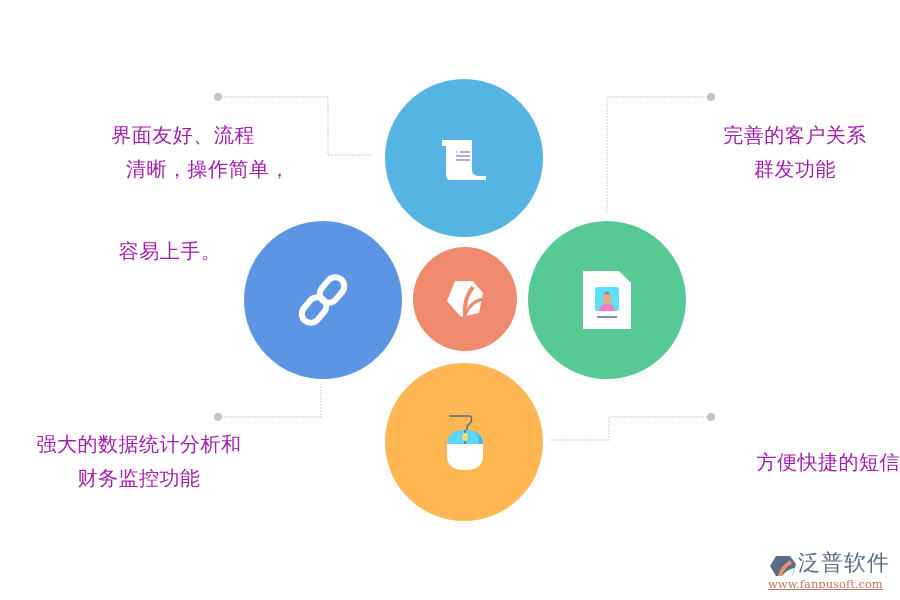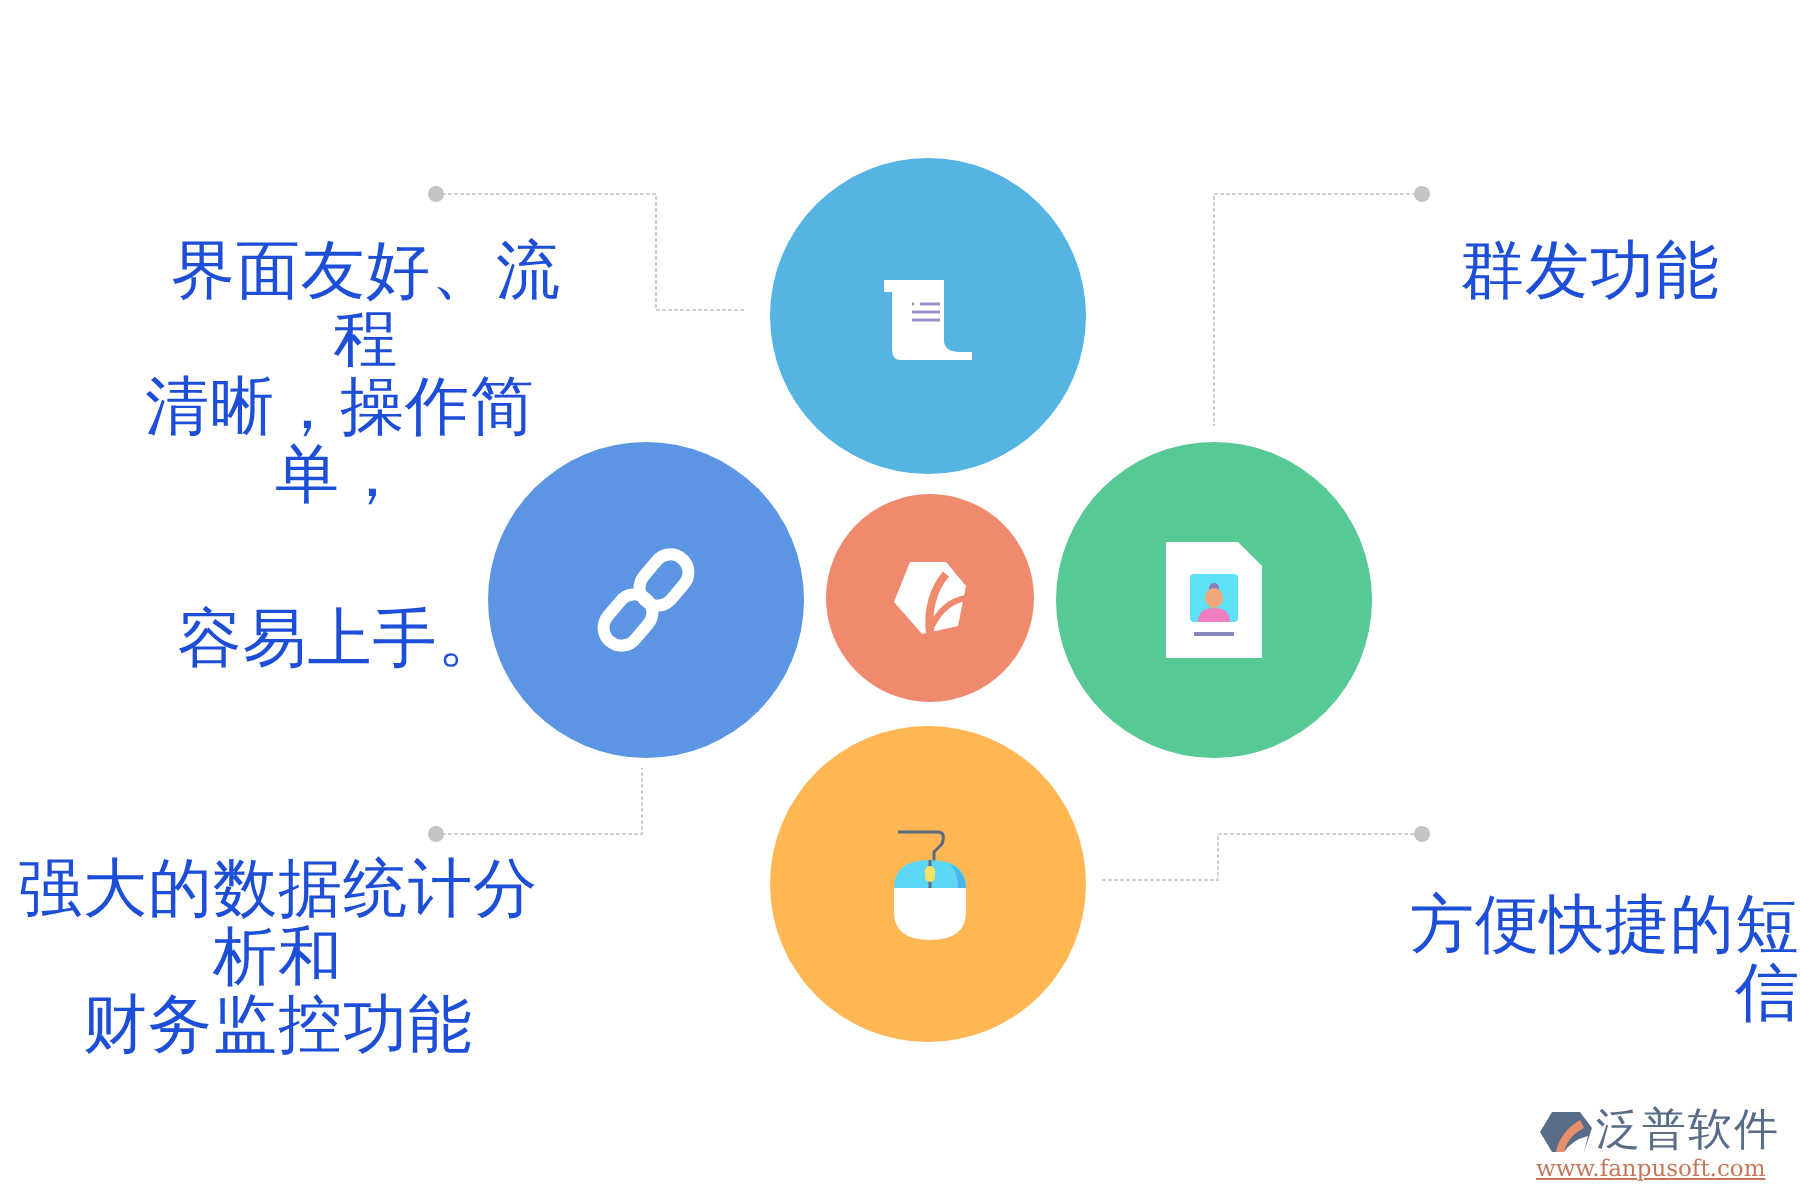--- a/index.html
+++ b/index.html
@@ -1,24 +1,24 @@
 <!DOCTYPE html>
 <html><head>
 <meta charset="utf-8">
 <style>
   html, body { margin:0; padding:0; background:#ffffff; }
   body { width:900px; height:600px; position:relative; overflow:hidden;
          font-family:"DejaVu Sans","Liberation Sans",sans-serif; }
   .circle { position:absolute; border-radius:50%; display:flex; align-items:center; justify-content:center; }
-  .label { position:absolute; font-size:32px; line-height:34px; color:#1d4ed8; text-align:center;
+  .label { position:absolute; font-size:20px; line-height:34px; color:#a21caf; text-align:center;
            font-family:Liberation Sans, sans-serif; letter-spacing:0.5px; }
   svg.lines { position:absolute; left:0; top:0; }
   .logo { position:absolute; left:766px; top:552px; width:130px; height:40px; }
   .logo-brand { position:absolute; left:32px; top:0px; font-size:22px; color:#5a6d88; line-height:26px;
-                font-family:Liberation Sans, sans-serif; letter-spacing:1px; }
+                font-family:Liberation Mono, monospace; letter-spacing:1px; }
   .logo-url { position:absolute; left:2px; top:25px; font-size:11.5px; color:#c4785a; line-height:14px;
               font-family:"DejaVu Serif","Liberation Serif",serif;text-decoration:underline; }
 </style>
 </head>
 <body>
 
 <svg class="lines" width="900" height="600">
 
   <polyline points="218,97 328,97 328,155 372,155" fill="none" stroke="#cfcfcf" stroke-width="1" stroke-dasharray="2,1"></polyline>
   <circle cx="218" cy="97" r="4" fill="#c4c4c4"></circle>
@@ -77,25 +77,26 @@
     <path d="M8 32 Q8 18 26 18 Q44 18 44 32 Z" fill="#5ed7f6"></path>
     <path d="M36 20 Q44 24 44 32 H40 Q40 24 36 20 Z" fill="#47b4ee"></path>
     <path d="M8 32 H44 V44 Q44 58 26 58 Q8 58 8 44 Z" fill="#ffffff"></path>
     <line x1="26" y1="18" x2="26" y2="32" stroke="#5b6a80" stroke-width="1.5"></line>
     <rect x="23.5" y="21" width="5" height="8" rx="2.5" fill="#f4e265"></rect>
   </svg>
 </div>
 
 <div class="label" style="left:40px;top:118px;width:250px;">
   <div style="padding-left:36px;">界面友好、流程</div>
-  <div style="text-align:center;padding-left:10px;">清晰，操作简单，</div>
+  <div style="text-align:right;padding-left:10px;">清晰，操作简单，</div>
   <div style="padding-left:10px;margin-top:48px;">容易上手。</div>
 </div>
 
 <div class="label" style="left:690px;top:118px;width:210px;">
+  <div>完善的客户关系</div>
   <div>群发功能</div>
 </div>
 
 <div class="label" style="left:0px;top:427px;width:278px;">
   <div>强大的数据统计分析和</div>
   <div>财务监控功能</div>
 </div>
 
 <div class="label" style="left:690px;top:445px;width:210px;text-align:right;">
   <div>方便快捷的短信</div>

